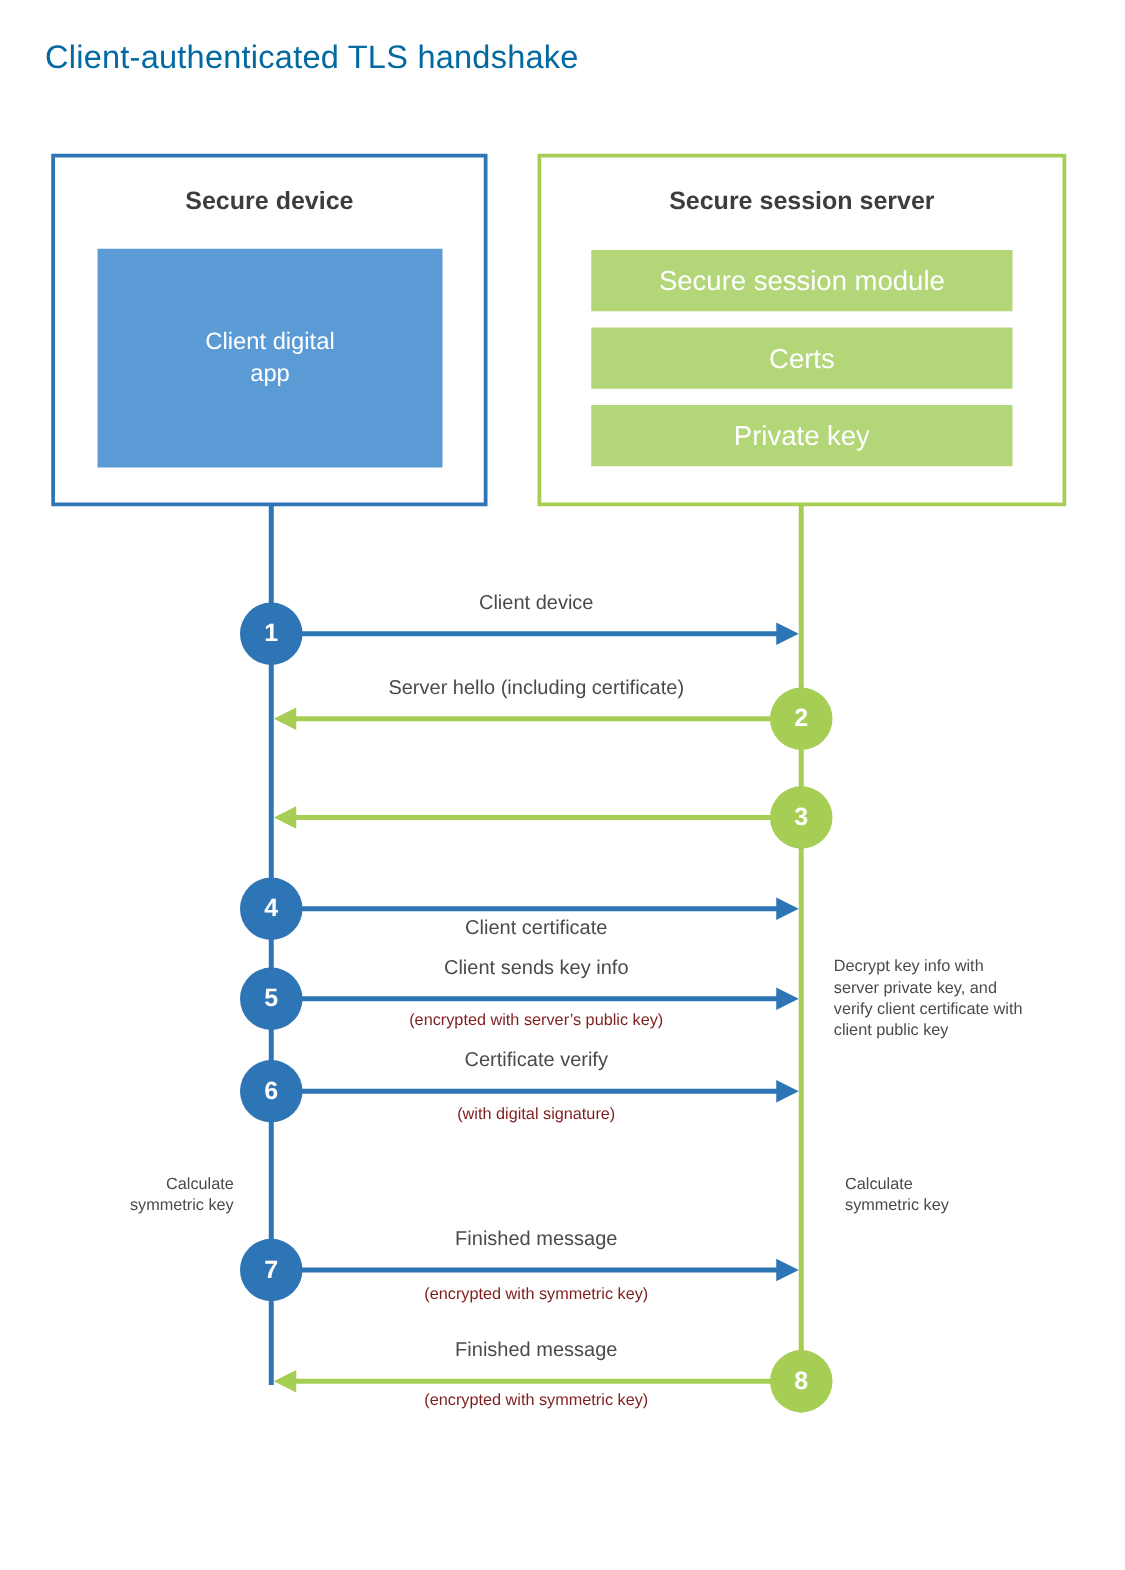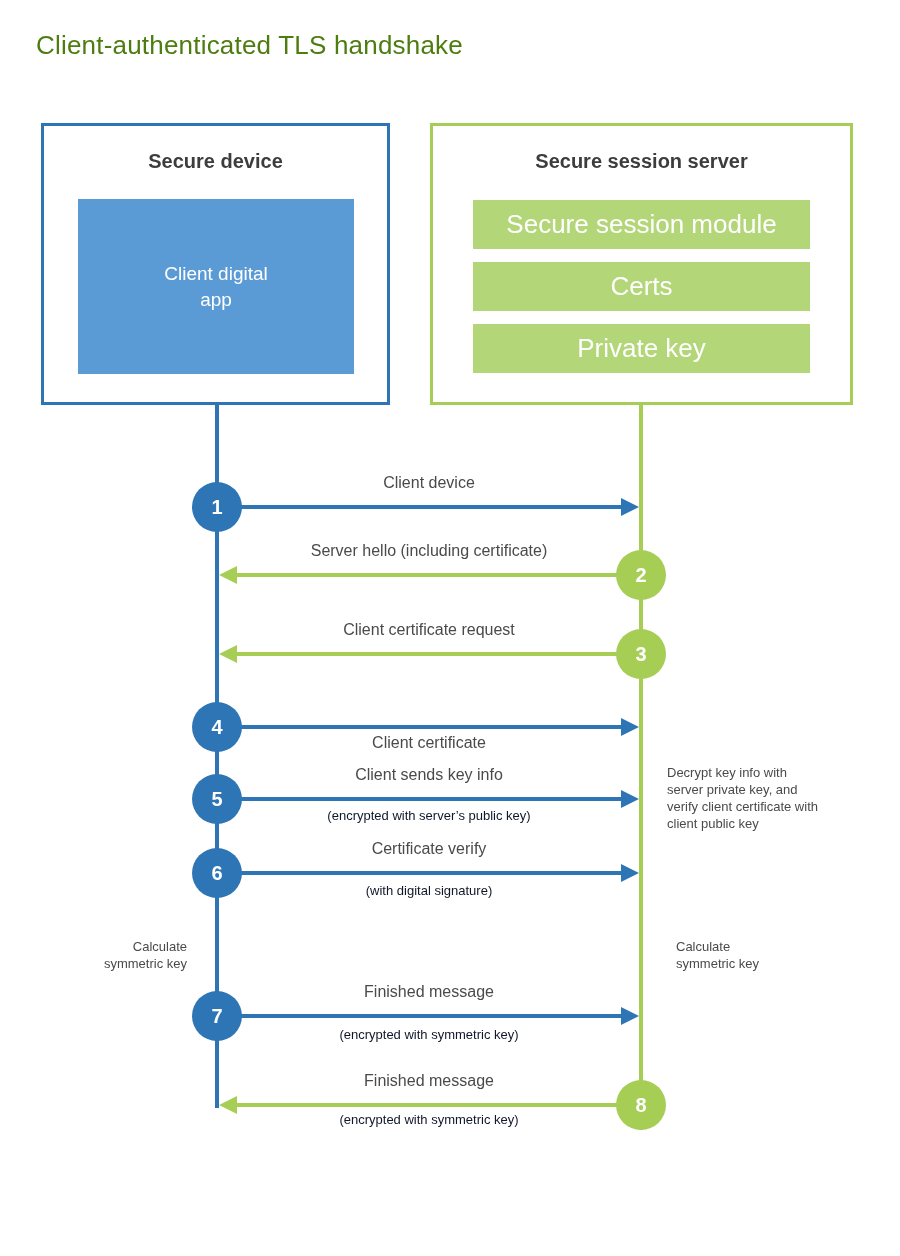--- a/index.html
+++ b/index.html
@@ -1,45 +1,45 @@
 <!DOCTYPE html>
 <html><head>
 <meta charset="utf-8">
 <style>
   * { margin:0; padding:0; box-sizing:border-box; }
   html,body { background:#ffffff; }
   body { font-family:"Liberation Sans","DejaVu Sans",sans-serif; }
   .canvas { position:relative; width:900px; height:1256px; background:#ffffff; overflow:hidden; }
 
-  .diagram-title { position:absolute; left:36px; top:30px; font-size:26px; font-weight:300; color:#4d7c0f; letter-spacing:0.2px; }
+  .diagram-title { position:absolute; left:36px; top:30px; font-size:26px; font-weight:300; color:#0369a1; letter-spacing:0.2px; }
 
   .actor-box { position:absolute; top:123px; height:282px; background:#ffffff; }
   .client-box { left:41px; width:349px; border:3px solid #2e75b6; }
   .server-box { left:430px; width:423px; border:3px solid #a6ce55; }
   .actor-title { position:absolute; left:0; top:24px; width:100%; text-align:center; font-size:20px; font-weight:bold; color:#3d3d3d; }
 
   .client-app { position:absolute; left:34px; top:73px; width:276px; height:175px; background:#5b9bd5; display:flex; align-items:center; justify-content:center; }
   .client-app-text { width:140px; text-align:center; font-size:19px; color:#ffffff; line-height:26px; }
 
-  .server-bar { position:absolute; left:40px; width:337px; height:49px; background:#b3d678; color:#ffffff; font-size:26px; text-align:center; line-height:49px; }
+  .server-bar { position:absolute; left:40px; width:337px; height:49px; background:#b3d678; color:#ffffff; font-size:22px; text-align:center; line-height:49px; }
 
   .lifeline { position:absolute; width:4px; }
   .lifeline.blue { background:#2e75b6; }
   .lifeline.green { background:#a6ce55; }
 
   .arrow-line { position:absolute; height:4px; }
   .arrow-line.blue { background:#2e75b6; }
   .arrow-line.green { background:#a6ce55; }
 
   .arrow-head { position:absolute; width:0; height:0; border-top:9px solid transparent; border-bottom:9px solid transparent; }
   .arrow-head.right.blue { border-left:18px solid #2e75b6; }
   .arrow-head.left.green { border-right:18px solid #a6ce55; }
 
   .msg-label { position:absolute; left:217px; width:424px; text-align:center; font-size:16px; color:#4a4a4a; }
-  .msg-sub { position:absolute; left:217px; width:424px; text-align:center; font-size:13px; color:#0f172a; }
+  .msg-sub { position:absolute; left:217px; width:424px; text-align:center; font-size:13px; color:#7f1d1d; }
 
   .step-circle { position:absolute; width:50px; height:50px; border-radius:50%; text-align:center; line-height:50px; font-size:20px; font-weight:bold; color:#ffffff; }
   .step-circle.blue { background:#2e75b6; }
   .step-circle.green { background:#a6ce55; }
 
   .side-note { position:absolute; font-size:13px; color:#4a4a4a; line-height:17px; }
 </style>
 </head>
 <body>
 
@@ -67,21 +67,20 @@
   <div class="msg-label" style="top:474px;">Client device</div>
   <div class="arrow-line blue" style="left:217px; top:505px; width:406px;"></div>
   <div class="arrow-head right blue" style="left:621px; top:498px;"></div>
   <div class="step-circle blue" style="left:192px; top:482px;">1</div>
 
   <div class="msg-label" style="top:542px;">Server hello (including certificate)</div>
   <div class="arrow-line green" style="left:235px; top:573px; width:406px;"></div>
   <div class="arrow-head left green" style="left:219px; top:566px;"></div>
   <div class="step-circle green" style="left:616px; top:550px;">2</div>
 
-  <div class="msg-label" style="top:621px;">Client certificate request</div>
   <div class="arrow-line green" style="left:235px; top:652px; width:406px;"></div>
   <div class="arrow-head left green" style="left:219px; top:645px;"></div>
   <div class="step-circle green" style="left:616px; top:629px;">3</div>
 
   <div class="msg-label" style="top:734px;">Client certificate</div>
   <div class="arrow-line blue" style="left:217px; top:725px; width:406px;"></div>
   <div class="arrow-head right blue" style="left:621px; top:718px;"></div>
   <div class="step-circle blue" style="left:192px; top:702px;">4</div>
 
   <div class="msg-label" style="top:766px;">Client sends key info</div>

